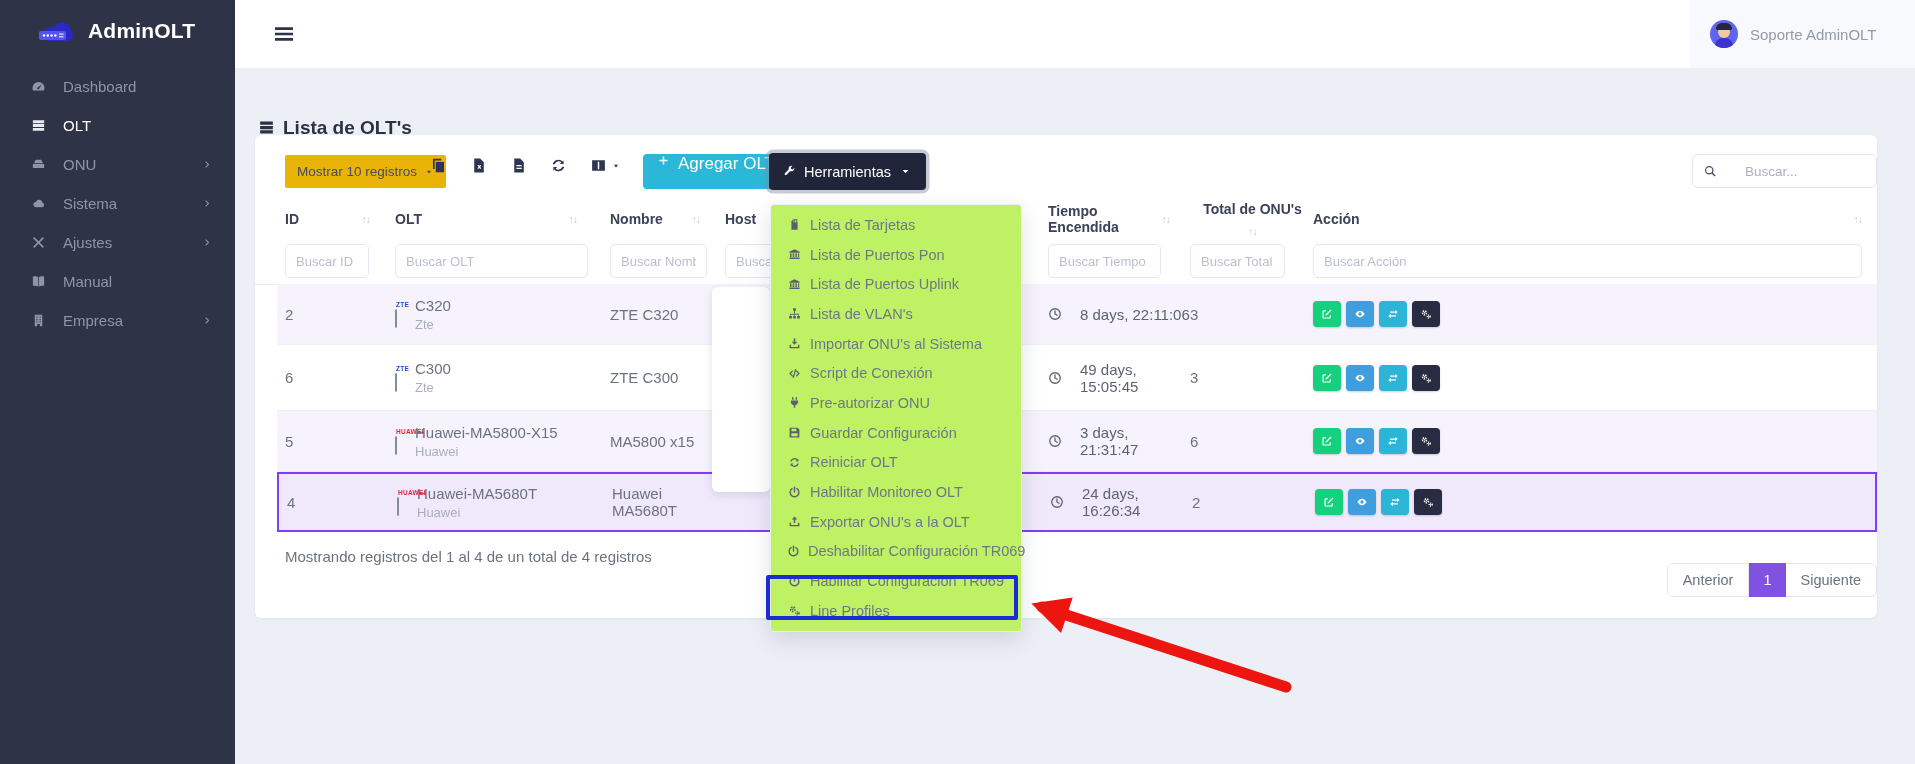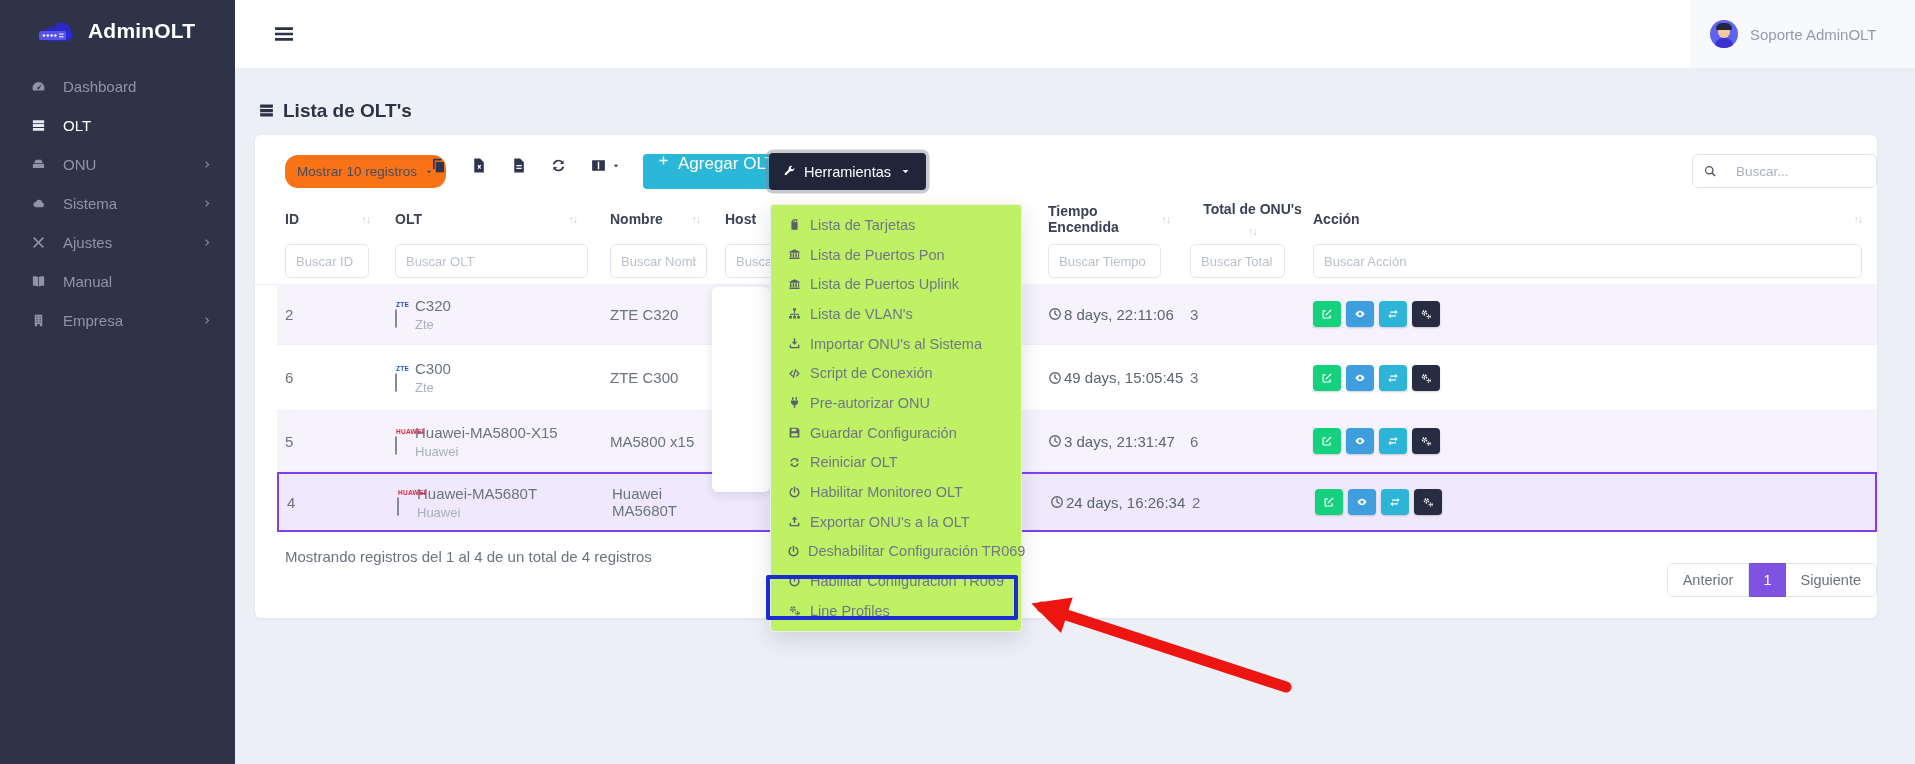--- a/index.html
+++ b/index.html
@@ -22,36 +22,36 @@
   .hamburger{position:absolute;left:37px;top:22px;width:26px;color:#2e3448;font-size:24px;cursor:pointer;display:inline-flex;}
   .user-chip{position:absolute;right:0;top:0;width:225px;height:68px;background:#f8f9fc;display:flex;align-items:center;gap:12px;padding-left:20px;box-sizing:border-box;cursor:pointer;}
   .avatar{width:28px;height:28px;border-radius:50%;background:#6064f0;position:relative;overflow:hidden;flex:0 0 auto;}
   .avatar::before{content:"";position:absolute;left:8px;top:6px;width:12px;height:12px;border-radius:50%;background:#f3c99e;}
   .avatar::after{content:"";position:absolute;left:6px;top:3px;width:16px;height:7px;border-radius:8px 8px 2px 2px;background:#23273c;}
   .avatar .body{position:absolute;left:5px;top:18px;width:18px;height:10px;border-radius:8px 8px 0 0;background:#3d32cf;}
   .user-name{color:#939aa9;font-size:15px;}
 
   
   .content{position:absolute;left:235px;top:68px;width:1680px;height:696px;}
-  .page-title{position:absolute;left:23px;top:19px;display:flex;align-items:center;gap:8px;color:#2c3145;font-size:19px;font-weight:bold;}
+  .page-title{position:absolute;left:23px;top:36px;display:flex;align-items:center;gap:8px;color:#2c3145;font-size:19px;font-weight:bold;}
   .page-title .ic{font-size:17px;display:inline-flex;}
 
   .card{position:absolute;left:20px;top:67px;width:1622px;height:483px;background:#fff;border-radius:6px;box-shadow:0 1px 3px rgba(44,54,88,.07);}
 
   
-  .show-entries{position:absolute;left:30px;top:20px;height:33px;padding:0 12px;background:#f97316;border:none;border-radius:13px;color:#454c61;font-size:13.5px;display:inline-flex;align-items:center;gap:7px;cursor:pointer;}
+  .show-entries{position:absolute;left:30px;top:20px;height:33px;padding:0 12px;background:#eab308;border:none;border-radius:2px;color:#454c61;font-size:13.5px;display:inline-flex;align-items:center;gap:7px;cursor:pointer;}
   .show-entries .ic{font-size:10px;display:inline-flex;}
   .tool-icons{position:absolute;left:175px;top:22px;display:flex;gap:23px;align-items:center;}
   .tbtn{background:none;border:none;padding:0;color:#2f3550;font-size:17px;cursor:pointer;display:inline-flex;align-items:center;gap:4px;}
   .tbtn .caret{font-size:10px;}
   .btn-add{position:absolute;left:388px;top:19px;height:35px;padding:0 14px;background:#2ab7d8;border:none;border-radius:4px;color:#fff;font-size:17px;display:inline-flex;align-items:flex-start;gap:8px;cursor:pointer;}
   .btn-add .ic{font-size:13px;display:inline-flex;}
   .btn-tools{position:absolute;left:514px;top:18px;height:37px;padding:0 14px;background:#20253a;border:none;border-radius:4px;color:#fff;font-size:14.5px;display:inline-flex;align-items:center;gap:8px;cursor:pointer;box-shadow:0 0 0 3.5px rgba(130,138,155,.45);}
   .btn-tools .ic{font-size:13px;display:inline-flex;}
-  .search-wrap{position:absolute;left:1437px;top:19px;width:185px;height:34px;box-sizing:border-box;border:1px solid #e2e5ee;border-radius:6px;background:#fff;display:flex;align-items:center;padding:0 10px;gap:17px;}
+  .search-wrap{position:absolute;left:1437px;top:19px;width:185px;height:34px;box-sizing:border-box;border:1px solid #e2e5ee;border-radius:6px;background:#fff;display:flex;align-items:center;padding:0 10px;gap:26px;}
   .search-wrap .ic{color:#4b5162;font-size:14px;display:inline-flex;}
   .search-wrap input{border:none;outline:none;flex:1;font-size:13.5px;color:#566;font-family:inherit;background:transparent;}
   .search-wrap input::placeholder{color:#aab0bf;}
 
   
   .thead{position:absolute;left:0;top:66px;width:1622px;height:36px;}
   .th{position:absolute;top:0;height:36px;display:flex;align-items:center;justify-content:space-between;color:#3b4156;font-size:14px;font-weight:bold;cursor:pointer;}
   .sort{color:#c6cbd6;font-size:10.5px;letter-spacing:-1px;font-weight:normal;}
   .tfilters{position:absolute;left:0;top:102px;width:1622px;height:47px;border-bottom:1px solid #e9ebf2;}
   .fin{position:absolute;top:7px;height:33px;box-sizing:border-box;border:1px solid #e4e7ef;border-radius:5px;padding:16px 10px;font-size:13px;color:#667;font-family:inherit;outline:none;}
@@ -59,21 +59,21 @@
 
   .tbody{position:absolute;left:0;top:149px;width:1622px;}
   .trow{position:relative;width:1600px;margin-left:22px;box-sizing:border-box;border-bottom:1px solid #eef0f6;}
   .trow.striped{background:#f6f3fc;}
   .trow.selected{background:#efe9fb;border:2px solid #7e3ff2;}
   .cell{position:absolute;top:0;height:100%;display:flex;align-items:center;color:#6b7280;font-size:15px;}
   .col-id{left:8px;width:100px;}
   .col-olt{left:118px;width:212px;}
   .col-nombre{left:333px;width:115px;}
   .col-host{left:448px;width:320px;}
-  .col-tiempo{left:771px;width:142px;gap:2px;color:#5c6373;}
+  .col-tiempo{left:771px;width:142px;gap:18px;color:#5c6373;}
   .col-total{left:913px;width:120px;}
   .col-accion{left:1036px;width:560px;gap:5px;}
   .cell .clock{color:#5c6373;font-size:14px;display:inline-flex;}
 
   .olt-names{margin-left:18px;display:flex;flex-direction:column;gap:3px;}
   .olt-brand{font-size:13px;color:#a9afbc;}
   .dev{position:relative;padding-top:9px;display:inline-block;}
   .dev .brand{position:absolute;top:0;left:1px;font-size:6.5px;font-weight:bold;letter-spacing:.3px;}
   .brand.zte{color:#1d4ed8;}
   .brand.huawei{color:#e0273c;}

